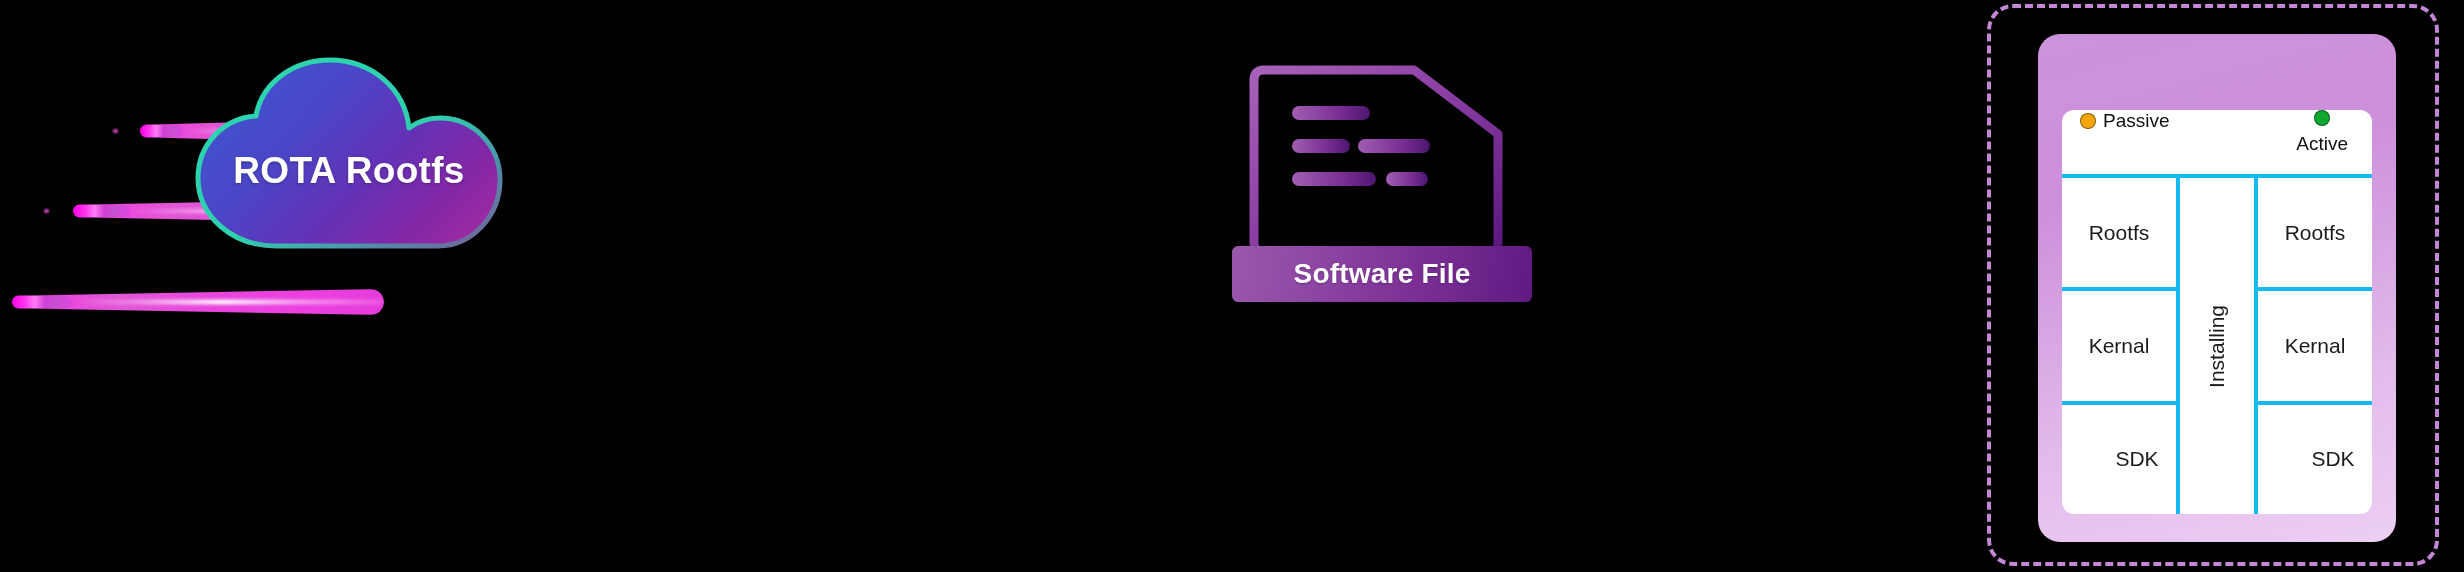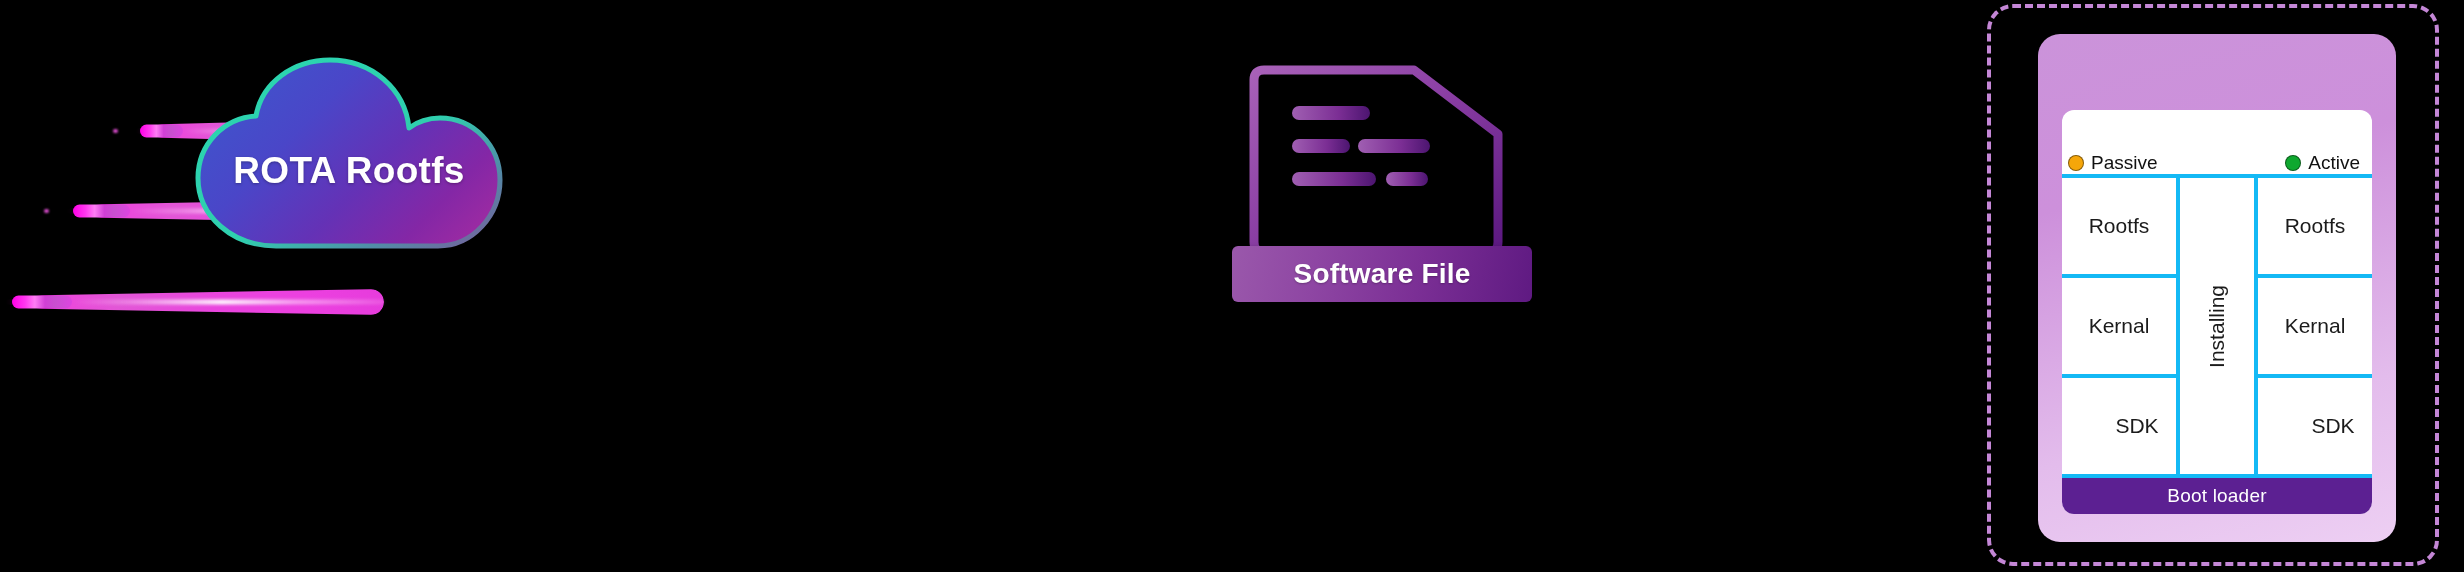--- a/index.html
+++ b/index.html
@@ -185,34 +185,34 @@
     background: #ffffff;
     border-radius: 12px;
     overflow: hidden;
     display: flex;
     flex-direction: column;
   }
   #status-legend {
     height: 64px;
     flex: 0 0 64px;
     display: flex;
-    align-items: flex-end;
-    padding: 0 0;
+    align-items: flex-start;
+    padding: 0 12px;
     box-sizing: border-box;
   }
   .legend-item {
     display: flex;
     align-items: center;
     gap: 7px;
     font-size: 19px;
     color: #111111;
     white-space: nowrap;
   }
   .legend-item.left  { margin-left: 6px; }
-  .legend-item.right { margin-left: auto; margin-right: 12px; }
+  .legend-item.right { margin-left: auto; margin-right: 12px; flex-direction: column; }
   .dot {
     width: 14px;
     height: 14px;
     border-radius: 50%;
     border: 1px solid rgba(0,0,0,0.45);
     flex: 0 0 14px;
   }
 
   #slot-grid {
     flex: 1 1 auto;
@@ -385,21 +385,18 @@
           </div>
 
           <div class="slot-col active">
             <div class="slot-cell">Rootfs</div>
             <div class="slot-cell">Kernal</div>
             <div class="slot-cell">SDK</div>
           </div>
 
         </div>
 
-        <div id="boot-loader">
-          <span id="boot-loader-label">Boot loader</span>
-        </div>
 
       </div>
     </div>
   </div>
 
 </div>
 
 </body></html>

